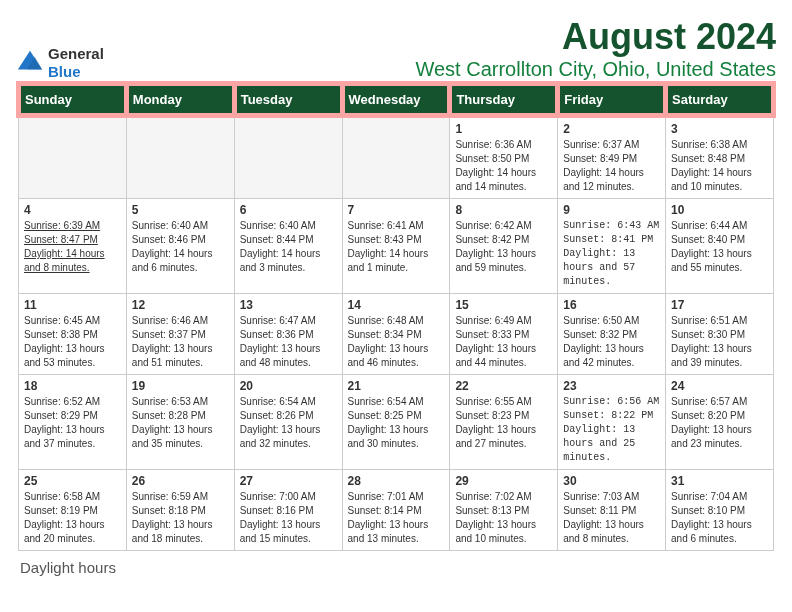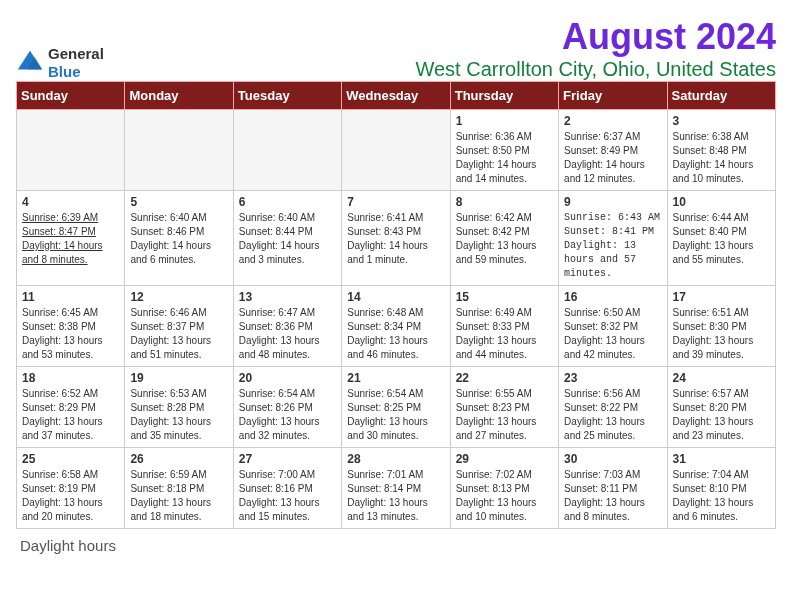--- a/index.html
+++ b/index.html
@@ -24,40 +24,40 @@
     .logo-icon {
       width: 28px;
       height: 28px;
     }
     .title-area {
       text-align: right;
     }
     .month-title {
       font-size: 36px;
       font-weight: bold;
-      color: #6d28d9;
+      color: #14532d;
     }
     .location-title {
       font-size: 20px;
       color: #15803d;
       font-weight: normal;
     }
     .calendar-table {
       width: 100%;
       border-collapse: collapse;
       table-layout: fixed;
     }
     .calendar-table th {
-      background-color: #7f1d1d;
+      background-color: #14532d;
       color: #fff;
       font-size: 13px;
       font-weight: bold;
       padding: 6px 4px;
       text-align: left;
-      border: 1px solid #fca5a5;
+      border: 5px solid #fca5a5;
     }
     .calendar-table td {
       border: 1px solid #ccc;
       vertical-align: top;
       padding: 4px 5px;
       font-size: 10.5px;
       color: #333;
       height: 80px;
       background: #fff;
     }
@@ -255,21 +255,21 @@
 Daylight: 13 hours and 30 minutes.</div>
         </td>
         <td>
           <span class="day-number">22</span>
           <div class="cell-text" style="white-space: pre-line;">Sunrise: 6:55 AM
 Sunset: 8:23 PM
 Daylight: 13 hours and 27 minutes.</div>
         </td>
         <td>
           <span class="day-number">23</span>
-          <div class="cell-text" style="white-space: pre-line;">Sunrise: 6:56 AM
+          <div class="cell-text" style="white-space: pre-line; font-family: Liberation Mono, monospace;">Sunrise: 6:56 AM
 Sunset: 8:22 PM
 Daylight: 13 hours and 25 minutes.</div>
         </td>
         <td>
           <span class="day-number">24</span>
           <div class="cell-text" style="white-space: pre-line;">Sunrise: 6:57 AM
 Sunset: 8:20 PM
 Daylight: 13 hours and 23 minutes.</div>
         </td>
       </tr>

